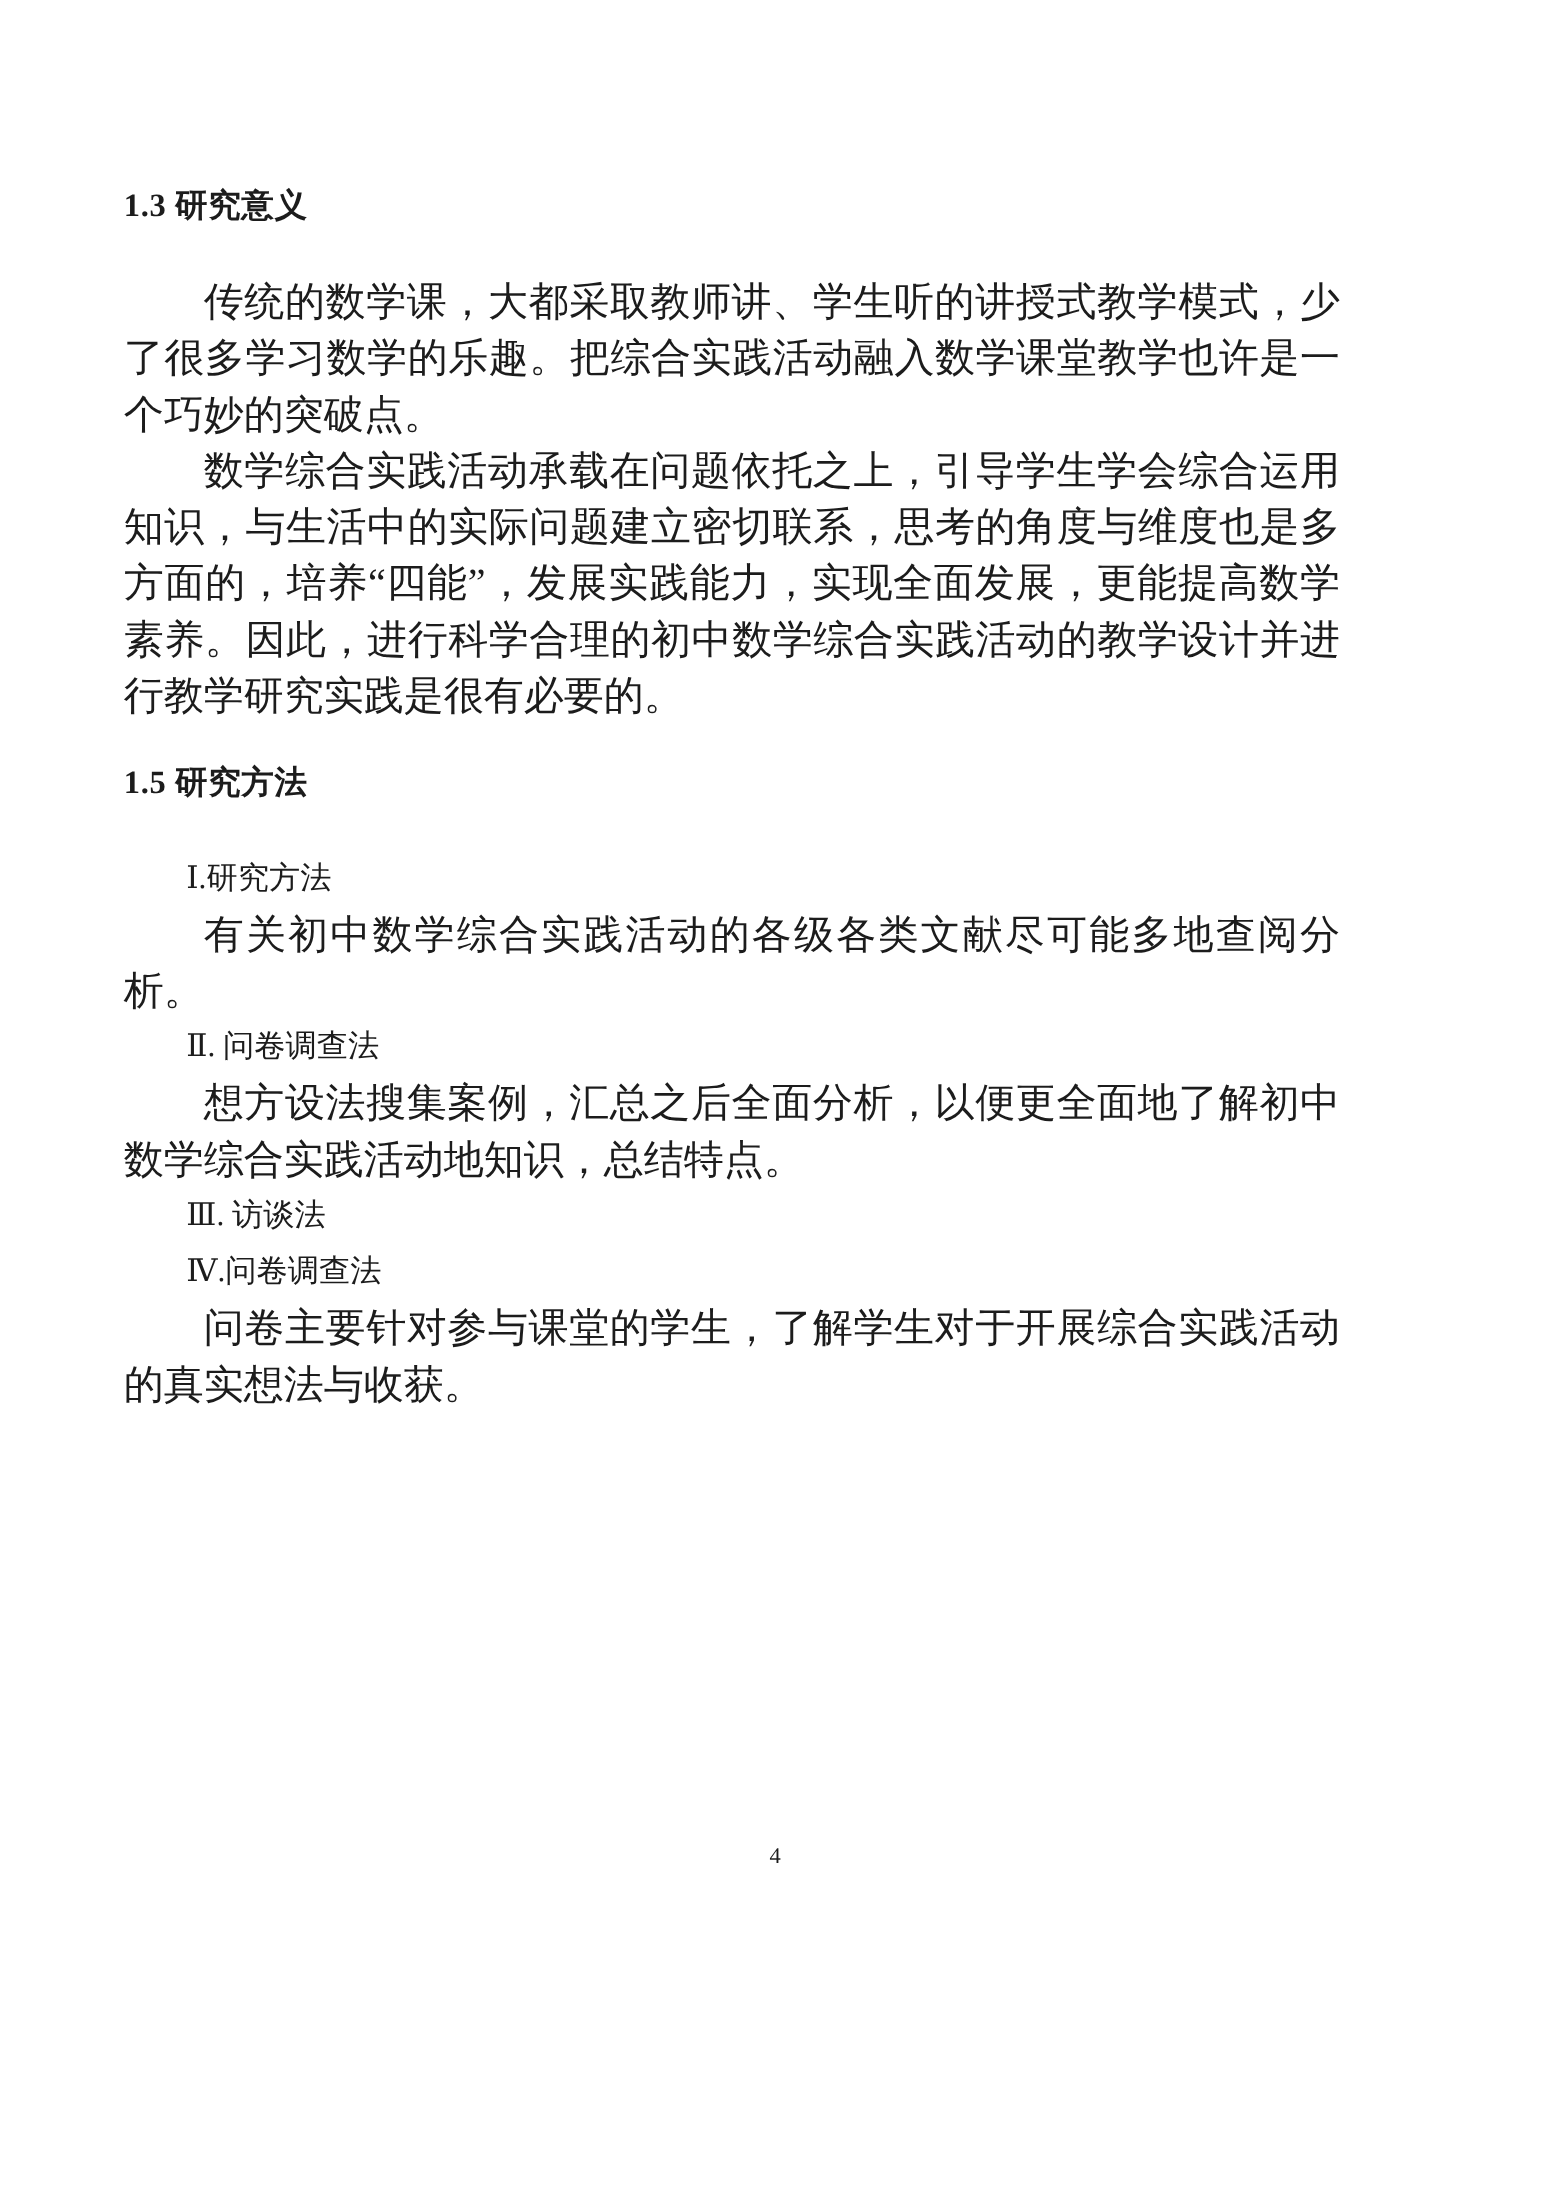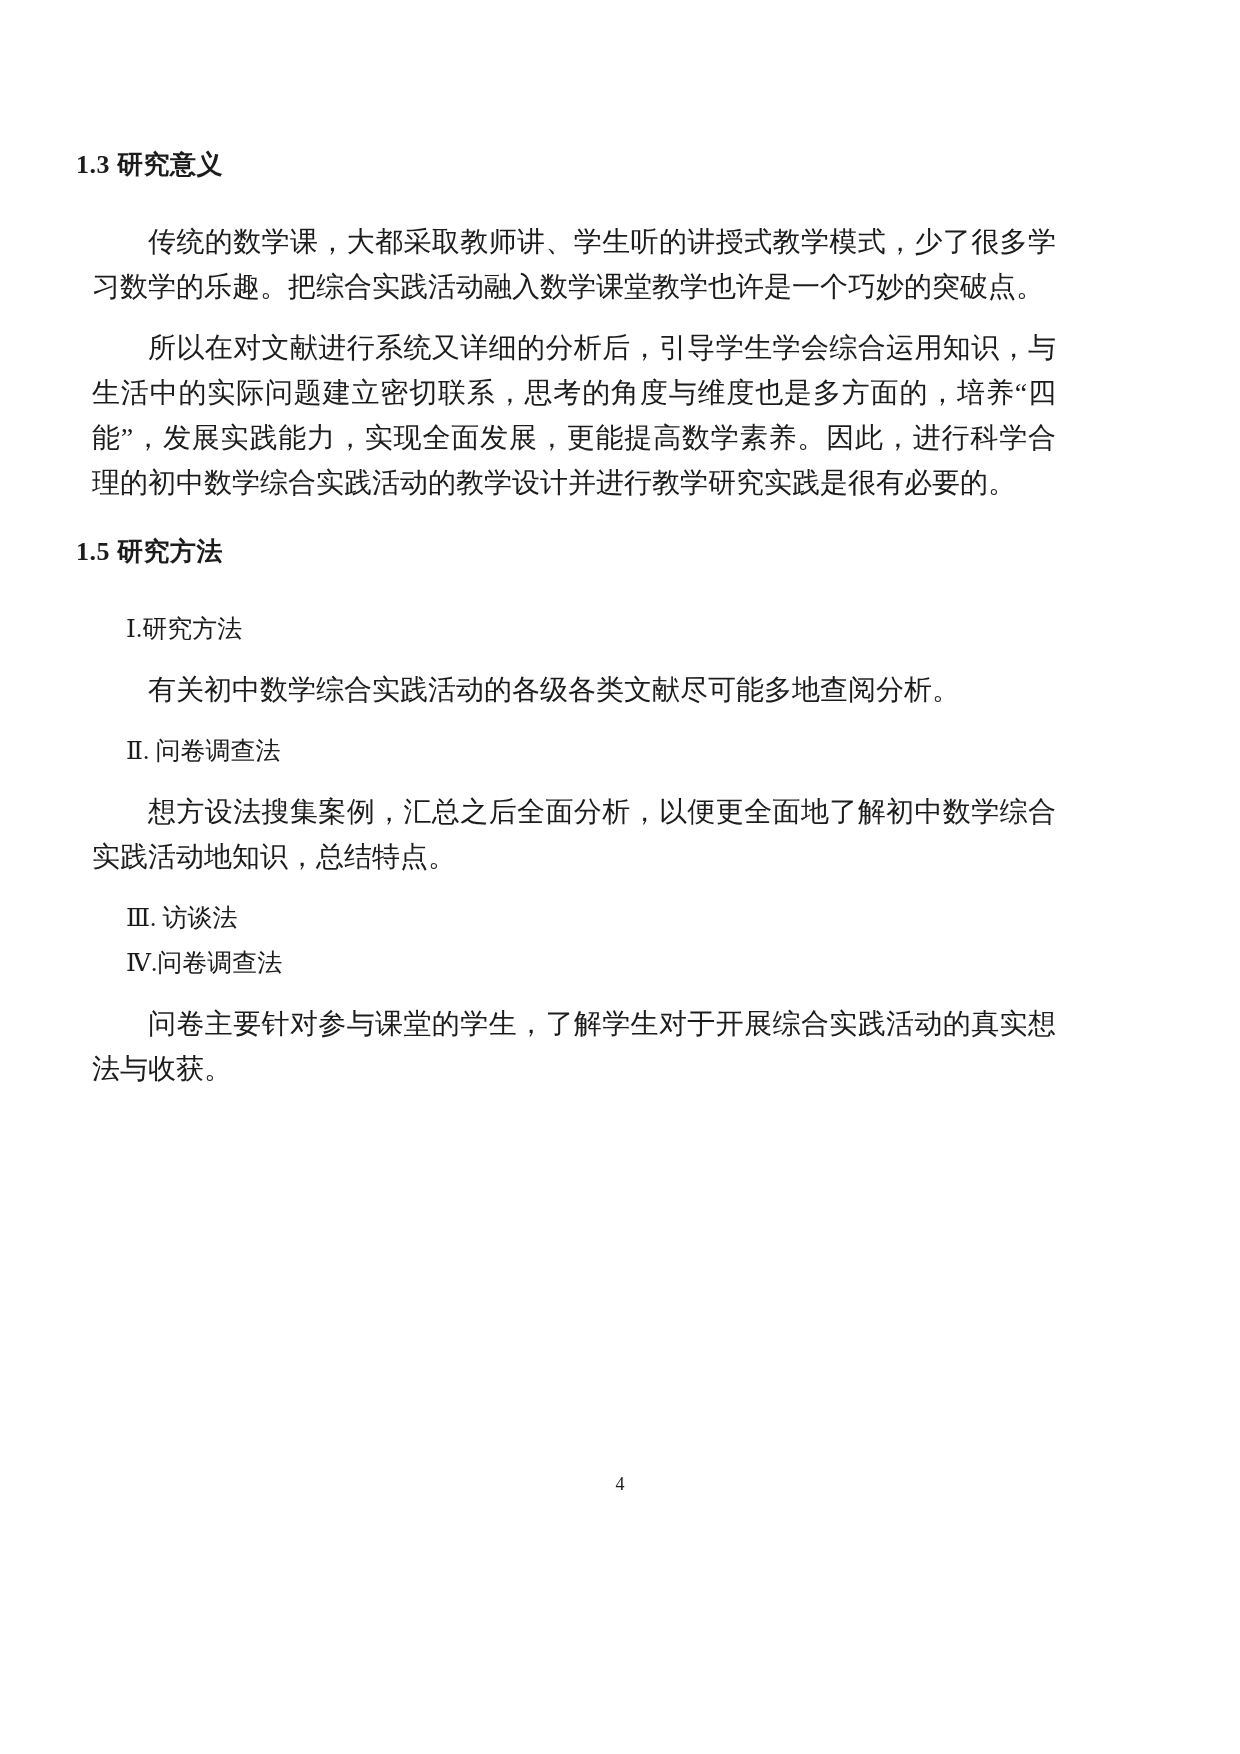--- a/index.html
+++ b/index.html
@@ -7,39 +7,39 @@
     padding: 0;
     background: #ffffff;
   }
   .page {
     position: relative;
     width: 1240px;
     height: 1754px;
     margin: 0 auto;
     background: #ffffff;
     box-sizing: border-box;
-    padding: 118px 168px 0 76px;
+    padding: 118px 168px 0 99px;
     font-family: "Liberation Serif", "DejaVu Serif", serif;
     color: #1c1c1c;
     overflow: hidden;
   }
   h2.sec-heading {
     font-size: 26px;
     font-weight: bold;
     line-height: 33px;
     margin: 30px 0 38px 0;
     letter-spacing: 0.5px;
   }
   h2.sec-heading:first-child {
     margin-top: 30px;
   }
   p.body-para {
-    font-size: 28px;
+    font-size: 32px;
     line-height: 45px;
-    margin: 16px;
+    margin: 0;
     text-align: justify;
     text-justify: inter-ideograph;
     text-indent: 2em;
   }
   p.method-label {
     font-size: 25px;
     line-height: 45px;
     margin: 0;
     text-indent: 2em;
   }
@@ -53,21 +53,21 @@
     color: #1c1c1c;
   }
 </style>
 </head>
 <body>
 
 <div class="page">
 
   <h2 class="sec-heading">1.3 研究意义</h2>
   <p class="body-para">传统的数学课，大都采取教师讲、学生听的讲授式教学模式，少了很多学习数学的乐趣。把综合实践活动融入数学课堂教学也许是一个巧妙的突破点。</p>
-  <p class="body-para">所以在对文献进行系统又详细的分析后，引导学生学会综合运用知识，与生活中的实际问题建立密切联系，思考的角度与维度也是多方面的，培养“四能”，发展实践能力，实现全面发展，更能提高数学素养。因此，进行科学合理的初中数学综合实践活动的教学设计并进行教学研究实践是很有必要的。</p>
+  <p class="body-para">数学综合实践活动承载在问题依托之上，引导学生学会综合运用知识，与生活中的实际问题建立密切联系，思考的角度与维度也是多方面的，培养“四能”，发展实践能力，实现全面发展，更能提高数学素养。因此，进行科学合理的初中数学综合实践活动的教学设计并进行教学研究实践是很有必要的。</p>
 
 
   <h2 class="sec-heading">1.5 研究方法</h2>
 
   <p class="method-label">Ⅰ.研究方法</p>
   <p class="body-para">有关初中数学综合实践活动的各级各类文献尽可能多地查阅分析。</p>
 
   <p class="method-label">Ⅱ. 问卷调查法</p>
   <p class="body-para">想方设法搜集案例，汇总之后全面分析，以便更全面地了解初中数学综合实践活动地知识，总结特点。</p>
 

